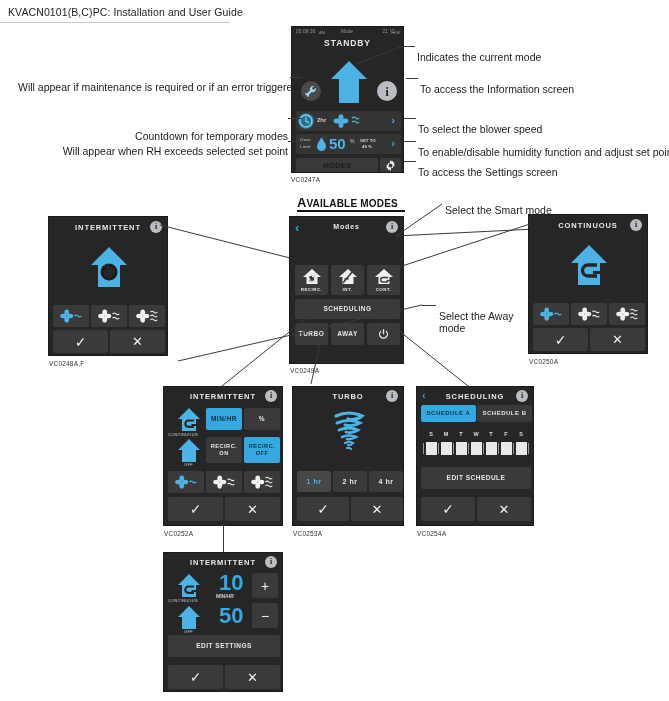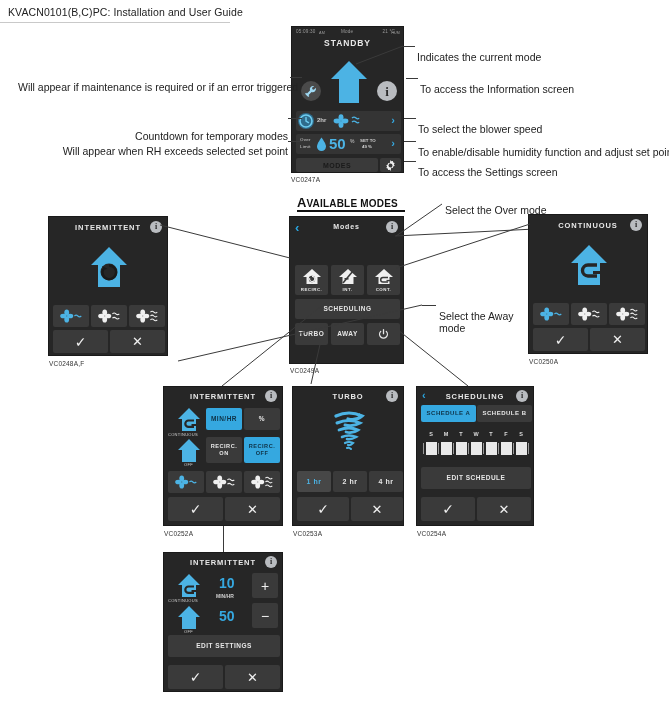--- a/index.html
+++ b/index.html
@@ -34,21 +34,21 @@
        font-weight:bold;text-align:center;font-family:"Liberation Serif",serif;}
   .back-chev{position:absolute;color:#2aa6e0;font-size:13px;line-height:1;font-weight:bold;}
 
   .btn{position:absolute;background:#3a3a3a;border-radius:2px;box-sizing:border-box;
        display:flex;align-items:center;justify-content:center;color:#e6e6e6;}
   .btn.active{background:#35a8e0;color:#0f2b3a;}
   .lbl{font-size:6.5px;font-weight:bold;letter-spacing:.5px;text-align:center;line-height:7.5px;}
   .lbl.big{font-size:7.5px;}
   .chk{color:#f0f0f0;font-size:14px;line-height:1;}
   .xx{color:#f0f0f0;font-size:13px;line-height:1;font-weight:300;}
-  .numblue{color:#35a8e0;font-size:14px;font-weight:bold;line-height:18px;text-align:right;}
+  .numblue{color:#35a8e0;font-size:22px;font-weight:bold;line-height:18px;text-align:right;}
   .smalllab{font-size:5.5px;color:#cfcfcf;letter-spacing:.3px;}
 
   
   .statusbar{position:absolute;left:0;right:0;height:9px;}
   .sb-t{position:absolute;font-size:4.6px;color:#9a9a9a;letter-spacing:.2px;}
 
   .rowbar{position:absolute;background:#343434;border-radius:2px;}
   .chev{position:absolute;color:#35a8e0;font-size:11px;font-weight:bold;line-height:1;}
 
   .circ{position:absolute;border-radius:50%;background:#4a4a4a;}
@@ -225,21 +225,21 @@
   </div>
   <div class="btn" style="left:77px;top:106px;width:33px;height:22px;">
     <svg width="13" height="13" viewBox="0 0 16 16">
       <path d="M8 2 v5" stroke="#e6e6e6" stroke-width="1.6" stroke-linecap="round"></path>
       <path d="M4.6 4.2 a4.8 4.8 0 1 0 6.8 0" stroke="#e6e6e6" stroke-width="1.6" fill="none" stroke-linecap="round"></path>
     </svg>
   </div>
 </div>
 <div class="cap" style="left:290px;top:367px;">VC0249A</div>
 
-<div class="ann" style="left:445px;top:194px;">Select the Over mode</div>
+<div class="ann" style="left:445px;top:194px;">Select the Smart mode</div>
 <svg class="leader" style="left:380px;top:204px;width:70px;height:34px;">
   <line x1="62" y1="0" x2="16" y2="32"></line>
 </svg>
 <svg class="leader" style="left:395px;top:228px;width:200px;height:12px;">
   <line x1="0" y1="8" x2="160" y2="0"></line>
 </svg>
 
 <div class="ann" style="left:439px;top:300px;line-height:12px;">
   <span>Select the Away</span><br>
   <span>mode</span>

